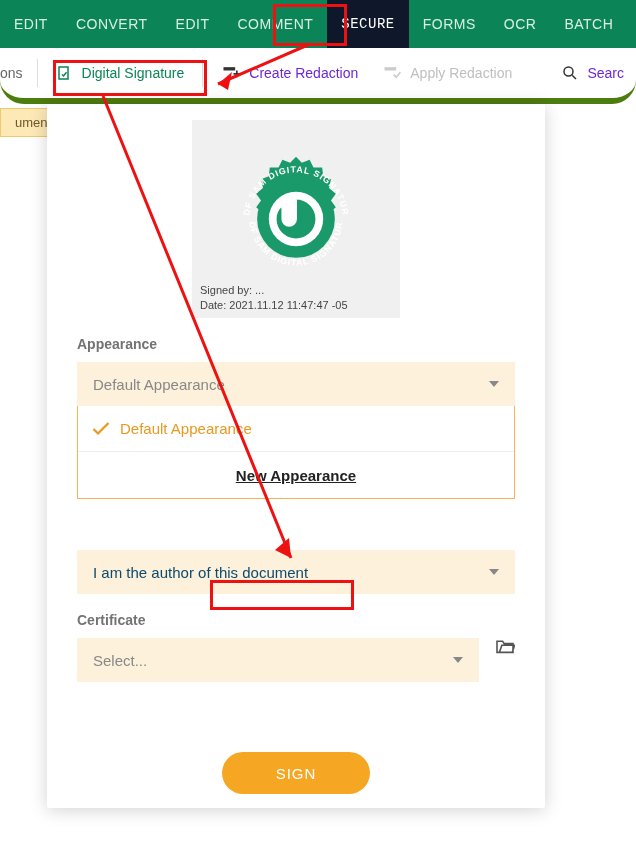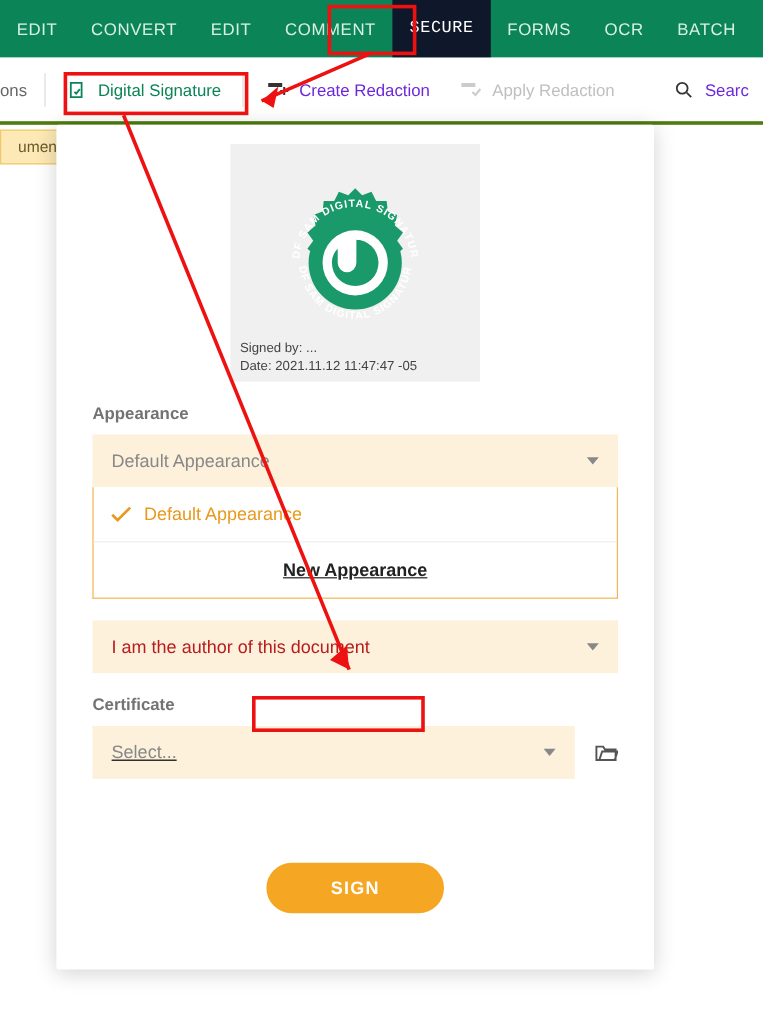--- a/index.html
+++ b/index.html
@@ -1,41 +1,41 @@
 <!DOCTYPE html>
 <html><head>
 <meta charset="utf-8">
 <style>
 * { margin:0; padding:0; box-sizing:border-box; font-family:"Segoe UI",Arial,sans-serif; }
 body { background:#fff; width:636px; height:854px; overflow:hidden; position:relative; }
 .topbar { background:#0b8457; height:48px; display:flex; align-items:center; gap:0; padding:0 0 0 0; }
 .topbar .tab { color:#d9f0e6; font-size:14px; font-weight:500; padding:0 14px; height:48px; display:flex; align-items:center; cursor:pointer; letter-spacing:.5px; }
 .topbar .tab.active { background:#0f172a; color:#fff;font-family:Liberation Mono, monospace; }
-.toolbar { height:56px; display:flex; align-items:center; border-bottom:3px solid #4d7c0f; background:#fff; position:relative; }
+.toolbar { height:56px; display:flex; align-items:center; border-bottom:6px solid #4d7c0f; background:#fff; position:relative;border-radius:24px; }
 .tb-item { display:flex; align-items:center; gap:8px; padding:0 12px; height:40px; font-size:14px; color:#6d28d9; cursor:pointer; }
 .tb-item.disabled { color:#bfbfbf; }
 .tb-sep { width:1px; height:28px; background:#ddd; margin:0 6px; }
 .tb-item.green { color:#0b8457; font-weight:500; }
 .partial-left { color:#666; font-size:14px; padding:0 8px 0 0; }
 .doc-tab { background:#fde9b6; border:1px solid #f0c96a; padding:6px 14px; font-size:13px; color:#6b5a2a; display:inline-block; margin-top:4px; }
 .panel { position:absolute; left:47px; top:104px; width:498px; height:704px; background:#fff; box-shadow:0 2px 18px rgba(0,0,0,.18); border-radius:2px; padding:0; }
 .preview-box { margin:16px auto 0; width:208px; height:198px; background:#f0f0f0; position:relative; display:flex; flex-direction:column; align-items:center; justify-content:center; }
 .seal { width:136px; height:136px; position:relative; }
 .preview-meta { font-size:11px; color:#444; line-height:1.3; width:100%; padding:0 8px; position:absolute; bottom:6px; left:0; }
 .section { padding:0 30px; }
 .label { font-size:14px; color:#737373; font-weight:700; margin-top:18px; margin-bottom:10px; }
 .select { background:#fdf1dc; border:none; height:44px; width:100%; display:flex; align-items:center; justify-content:space-between; padding:0 16px; font-size:15px; color:#888; cursor:pointer; }
-.select.dark { color:#b91c1c; }
+.select.dark { color:#0c4a6e;margin-top:33px; }
 .dropdown { border:1px solid #f5b556; border-top:none; background:#fff; }
 .dd-row { height:46px; display:flex; align-items:center; padding:0 14px; font-size:15px; color:#e8991e; gap:10px; border-bottom:1px solid #eee; cursor:pointer; }
 .dd-row.plain { color:#222; justify-content:center; border-bottom:none;text-decoration:underline; }
 .dd-row:last-child { border-bottom:none; }
-.cert-row { display:flex; align-items:center; gap:16px;text-decoration:underline; }
+.cert-row { display:flex; gap:16px; }
 .cert-select { flex:1; background:#fdf1dc; height:44px; display:flex; align-items:center; justify-content:space-between; padding:0 16px; font-size:15px; color:#888; }
-.sign-btn { display:block; margin:70px auto 16px; background:#f5a623; color:#fff; font-weight:700; font-size:15px; letter-spacing:1px; border:none; width:148px; height:42px; border-radius:21px; cursor:pointer; }
+.sign-btn { display:block; margin:70px auto 16px; background:#f5a623; color:#fff; font-weight:400; font-size:15px; letter-spacing:1px; border:none; width:148px; height:42px; border-radius:21px; cursor:pointer; }
 .chev { width:0; height:0; border-left:5px solid transparent; border-right:5px solid transparent; border-top:6px solid #888; }
 .check { width:18px; height:14px; }
 .folder-icon { width:20px; height:16px; }
 .redact-icon { width:20px; height:20px; }
 .sig-icon { width:18px; height:18px; }
 .search-icon { width:18px; height:18px; }
 
 .red-box { position:absolute; border:3px solid #e11; pointer-events:none; }
 .red-arrow { position:absolute; pointer-events:none; }
 </style>

